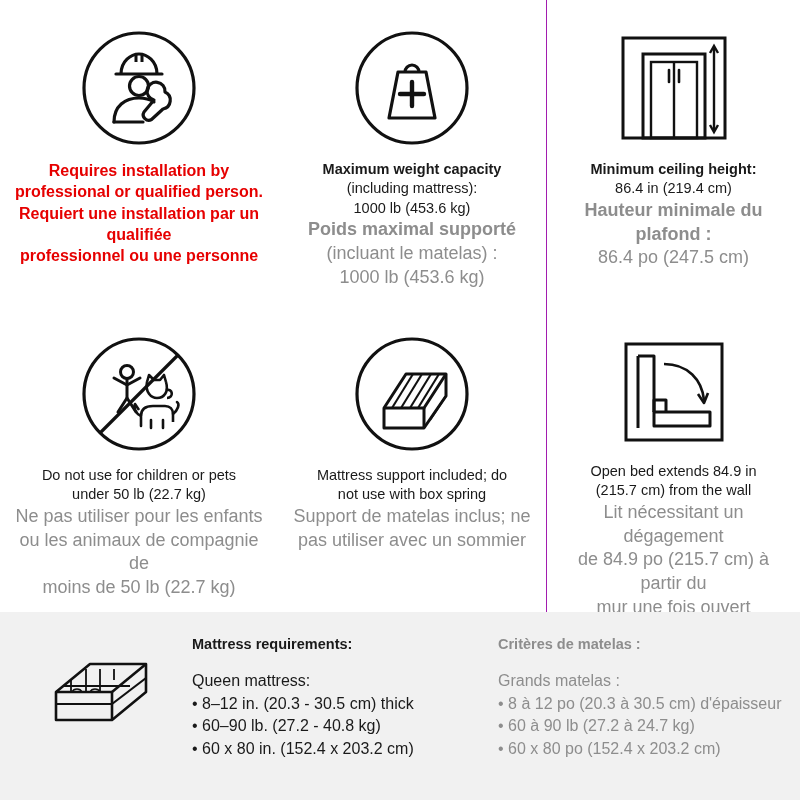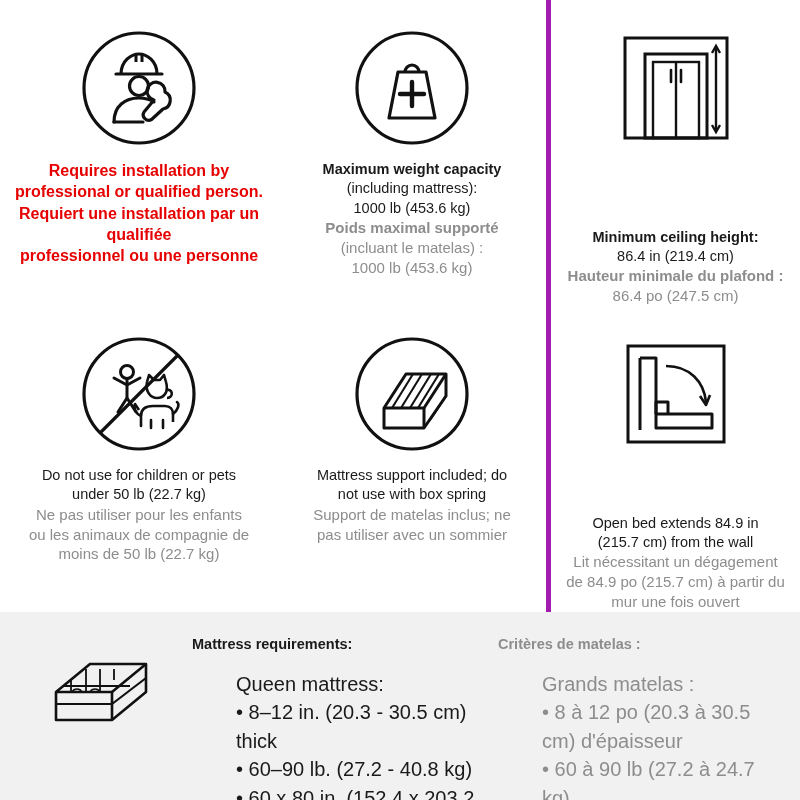--- a/index.html
+++ b/index.html
@@ -34,22 +34,21 @@
   }
   .cell {
     position: relative;
     box-sizing: border-box;
     padding: 28px 14px 0 14px;
     display: flex;
     flex-direction: column;
     align-items: center;
   }
   .cell.divided {
-    border-left: 5px solid #a21caf;
-    justify-content: space-between;
+    border-left: 1px solid #a21caf;
   }
   .icon-wrap {
     height: 120px;
     display: flex;
     align-items: center;
     justify-content: center;
   }
   .cell-text {
     margin-top: 12px;
     text-align: center;
@@ -58,21 +57,21 @@
   .line {
     display: block;
     line-height: 1.33;
   }
   .en {
     color: #1a1a1a;
     font-size: 14.5px;
   }
   .fr {
     color: #8d8d8d;
-    font-size: 15px;
+    font-size: 18px;
   }
   .bold {
     font-weight: bold;
   }
   .red {
     color: #e60000;
     font-weight: bold;
   }
 
   
@@ -106,24 +105,23 @@
   .col-en { padding-left: 22px; }
   .col-fr { padding-left: 22px; }
   .col-title {
     font-size: 14.5px;
     font-weight: bold;
     margin-bottom: 18px;
     display: block;
   }
   .col-title.fr { font-weight: bold; color: #8d8d8d; }
   .col-line {
-    font-size: 20px;
+    font-size: 16px;
     line-height: 1.42;
     display: block;
-    margin-left: 44px;
   }
   svg { display: block; }
 </style>
 </head>
 <body>
 
 <div class="page">
 
   <div class="grid">
 

